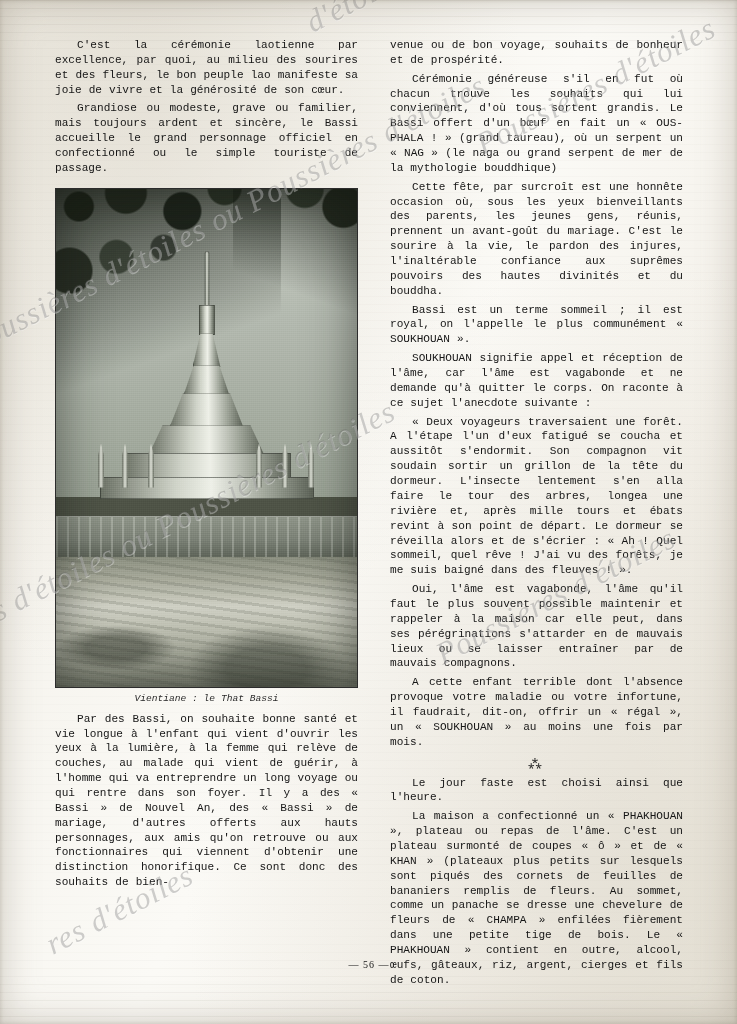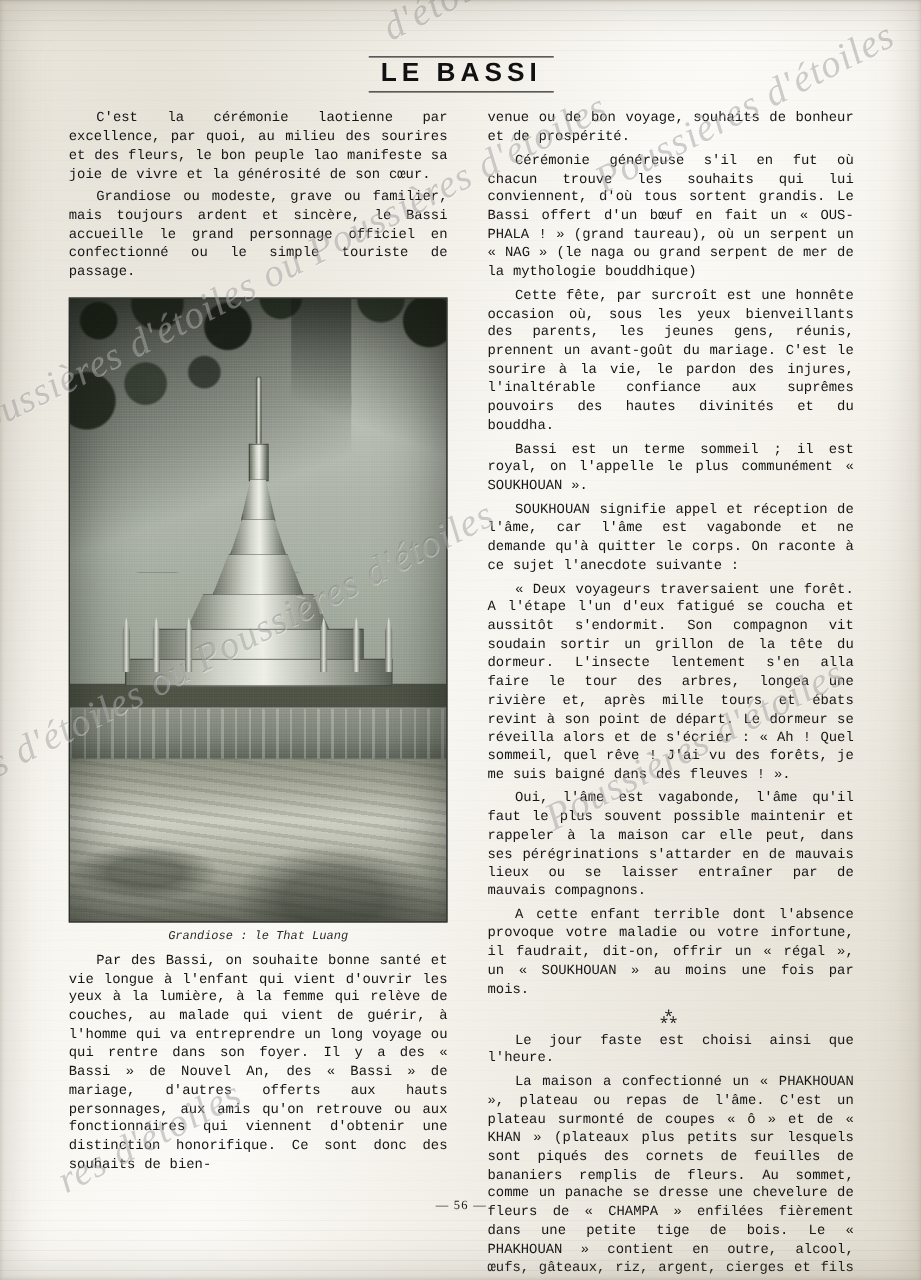--- a/index.html
+++ b/index.html
@@ -261,23 +261,20 @@
 </style>
 </head>
 <body>
 
 <div id="page">
   <div id="bleed"></div>
 
   <div id="content">
 
 
-    <div class="subtitle-wrap">
-      <span class="subtitle">LE BASSI</span>
-    </div>
 
     <div class="columns">
 
       <div class="col">
         <p class="para">C'est la cérémonie laotienne par excellence, par quoi, au milieu des sourires et des fleurs, le bon peuple lao manifeste sa joie de vivre et la générosité de son cœur.</p>
         <p class="para">Grandiose ou modeste, grave ou familier, mais toujours ardent et sincère, le Bassi accueille le grand personnage officiel en confectionné ou le simple touriste de passage.</p>
 
         <div class="photo-block">
           <div class="photo">
             <div class="ph-sky"></div>
@@ -300,21 +297,21 @@
             <div class="spire" style="left:92px;"></div>
             <div class="spire" style="left:200px;"></div>
             <div class="spire" style="left:226px;"></div>
             <div class="spire" style="left:252px;"></div>
 
             <div class="ph-terrace"></div>
             <div class="ph-ground"></div>
             <div class="ph-grain"></div>
             <div class="ph-vig"></div>
           </div>
-          <div class="caption">Grandiose : le That Luang</div>
+          <div class="caption">Vientiane : le That Bassi</div>
         </div>
 
         <p class="para">Par des Bassi, on souhaite bonne santé et vie longue à l'enfant qui vient d'ouvrir les yeux à la lumière, à la femme qui relève de couches, au malade qui vient de guérir, à l'homme qui va entreprendre un long voyage ou qui rentre dans son foyer. Il y a des « Bassi » de Nouvel An, des « Bassi » de mariage, d'autres offerts aux hauts personnages, aux amis qu'on retrouve ou aux fonctionnaires qui viennent d'obtenir une distinction honorifique. Ce sont donc des souhaits de bien-</p>
       </div>
 
       <div class="col">
         <p class="para noindent">venue ou de bon voyage, souhaits de bonheur et de prospérité.</p>
         <p class="para">Cérémonie généreuse s'il en fut où chacun trouve les souhaits qui lui conviennent, d'où tous sortent grandis. Le Bassi offert d'un bœuf en fait un « OUS-PHALA ! » (grand taureau), où un serpent un « NAG » (le naga ou grand serpent de mer de la mythologie bouddhique)</p>
         <p class="para">Cette fête, par surcroît est une honnête occasion où, sous les yeux bienveillants des parents, les jeunes gens, réunis, prennent un avant-goût du mariage. C'est le sourire à la vie, le pardon des injures, l'inaltérable confiance aux suprêmes pouvoirs des hautes divinités et du bouddha.</p>
         <p class="para">Bassi est un terme sommeil ; il est royal, on l'appelle le plus communément « SOUKHOUAN ».</p>

